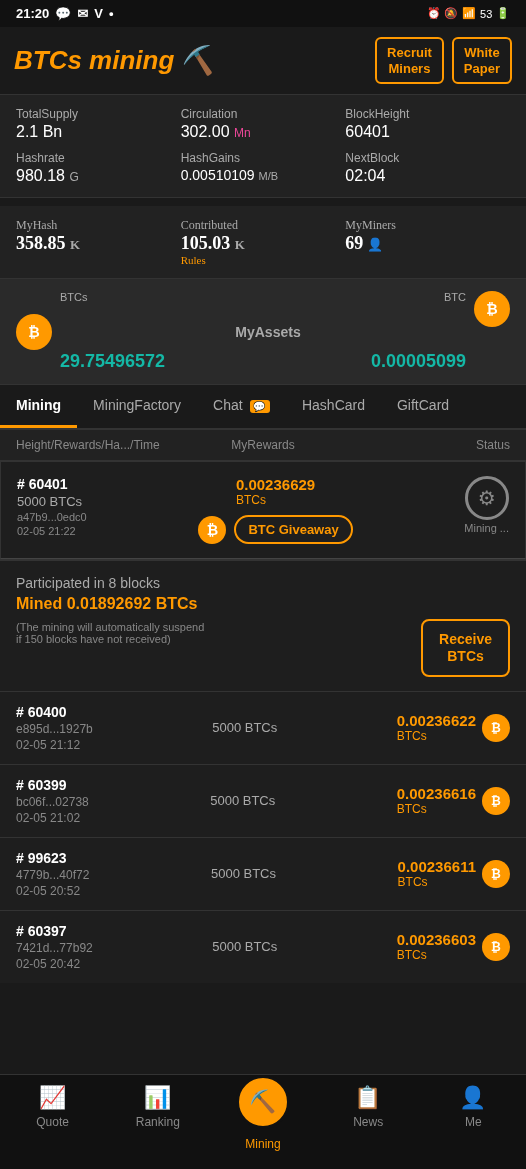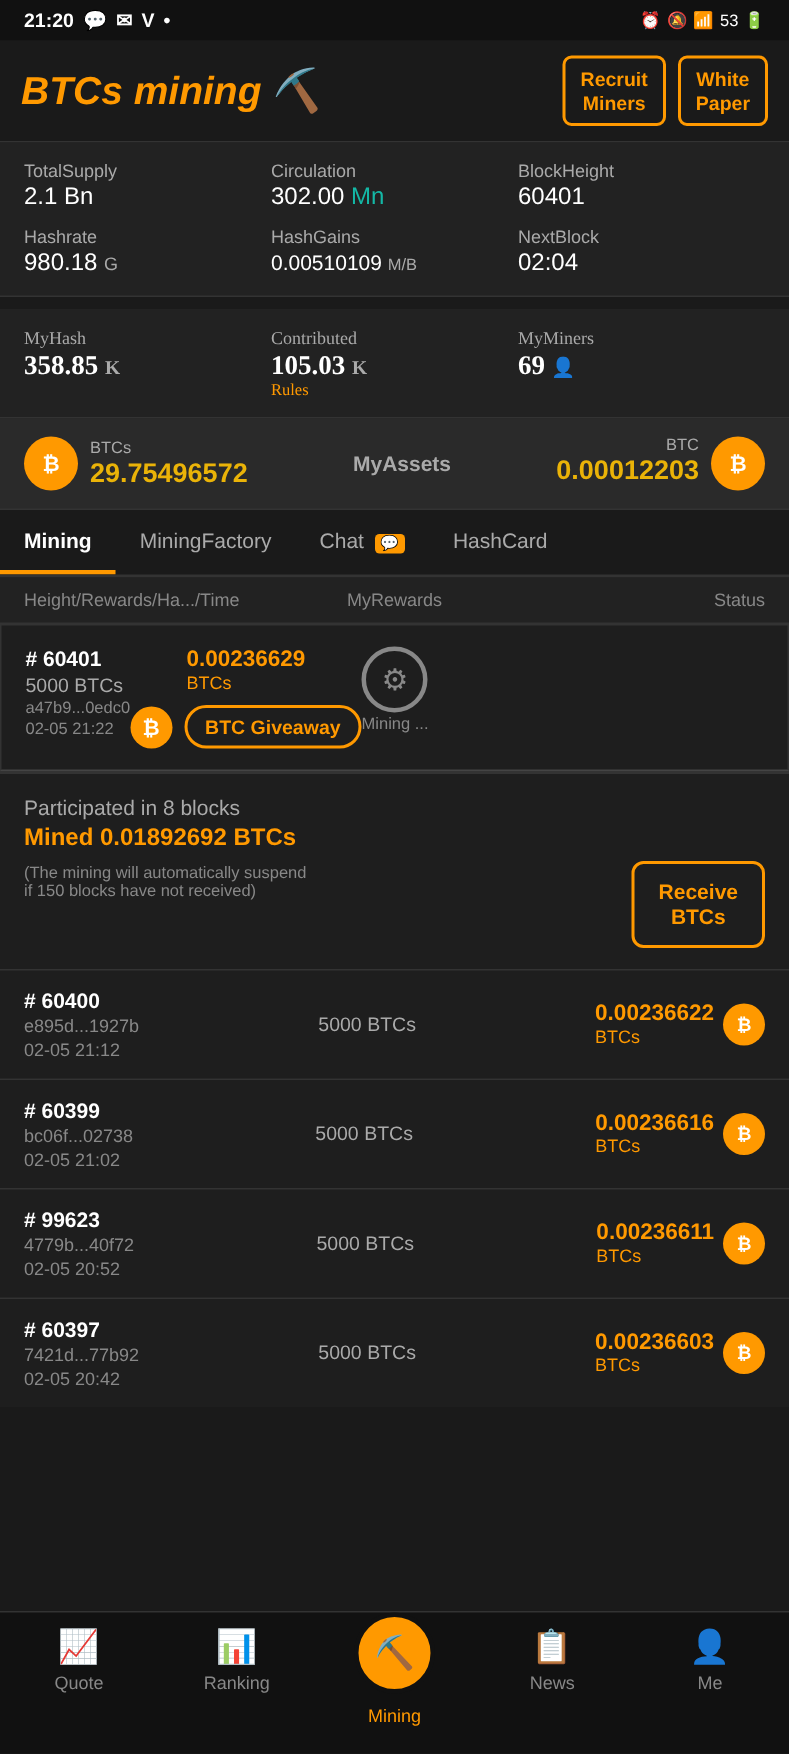--- a/index.html
+++ b/index.html
@@ -100,21 +100,21 @@
     }
     .assets-left { display: flex; align-items: center; gap: 8px; }
     .btc-coin {
       width: 36px; height: 36px;
       background: #f90;
       border-radius: 50%;
       display: flex; align-items: center; justify-content: center;
       font-weight: bold; font-size: 14px; color: #fff;
     }
     .assets-label { font-size: 11px; color: #aaa; }
-    .assets-value { font-size: 18px; font-weight: bold; color: #eab308; }
+    .assets-value { font-size: 18px; font-weight: bold; color: #14b8a6; margin-top: 48px; }
     .assets-center { font-size: 14px; color: #aaa; font-weight: bold; }
     .assets-right { display: flex; align-items: flex-start; gap: 8px; }
 
     
     .tabs {
       background: #1a1a1a;
       display: flex;
       border-bottom: 2px solid #333;
       overflow-x: auto;
     }
@@ -155,21 +155,21 @@
 
     
     .mining-block-highlight {
       background: #1e1e1e;
       border: 1px solid #333;
       margin: 0;
       padding: 14px 16px;
       border-bottom: 1px solid #444;
       position: relative;
     }
-    .block-row { display: flex; align-items: flex-start; }
+    .block-row { display: flex; align-items: flex-start; justify-content: space-between; }
     .block-left { }
     .block-id { font-size: 14px; color: #fff; font-weight: bold; margin-bottom: 2px; }
     .block-btcs { font-size: 13px; color: #aaa; }
     .block-hash { font-size: 11px; color: #888; margin-top: 2px; }
     .block-time { font-size: 11px; color: #888; margin-top: 2px; }
 
     .block-center { display: flex; flex-direction: column; align-items: center; gap: 4px; }
     .btc-amount-orange { color: #f90; font-size: 15px; font-weight: bold; }
     .btcs-label { color: #f90; font-size: 12px; }
 
@@ -320,21 +320,21 @@
   </div>
 </div>
 
 <div class="stats-section">
   <div class="stat-item">
     <div class="stat-label">TotalSupply</div>
     <div class="stat-value">2.1 Bn</div>
   </div>
   <div class="stat-item">
     <div class="stat-label">Circulation</div>
-    <div class="stat-value">302.00 <span style="font-size:16px;color:#14b8a6">Mn</span></div>
+    <div class="stat-value">302.00 <span style="font-size:12px;color:#ec4899">Mn</span></div>
   </div>
   <div class="stat-item">
     <div class="stat-label">BlockHeight</div>
     <div class="stat-value">60401</div>
   </div>
   <div class="stat-item">
     <div class="stat-label">Hashrate</div>
     <div class="stat-value">980.18 <span style="font-size:12px;color:#aaa">G</span></div>
   </div>
   <div class="stat-item">
@@ -368,31 +368,32 @@
     <div class="btc-coin">₿</div>
     <div>
       <div class="assets-label">BTCs</div>
       <div class="assets-value">29.75496572</div>
     </div>
   </div>
   <div class="assets-center">MyAssets</div>
   <div class="assets-right">
     <div>
       <div class="assets-label" style="text-align:right">BTC</div>
-      <div class="assets-value">0.00012203</div>
+      <div class="assets-value">0.00005099</div>
     </div>
     <div class="btc-coin" style="background:#f90">₿</div>
   </div>
 </div>
 
 <div class="tabs">
   <div class="tab active">Mining</div>
   <div class="tab">MiningFactory</div>
   <div class="tab">Chat <span class="tab-badge">💬</span></div>
   <div class="tab">HashCard</div>
+  <div class="tab">GiftCard</div>
 </div>
 
 <div class="sub-header">
   <div class="sub-header-col">Height/Rewards/Ha.../Time</div>
   <div class="sub-header-col mid">MyRewards</div>
   <div class="sub-header-col right">Status</div>
 </div>
 
 <div class="mining-block-highlight">
   <div class="block-row">

